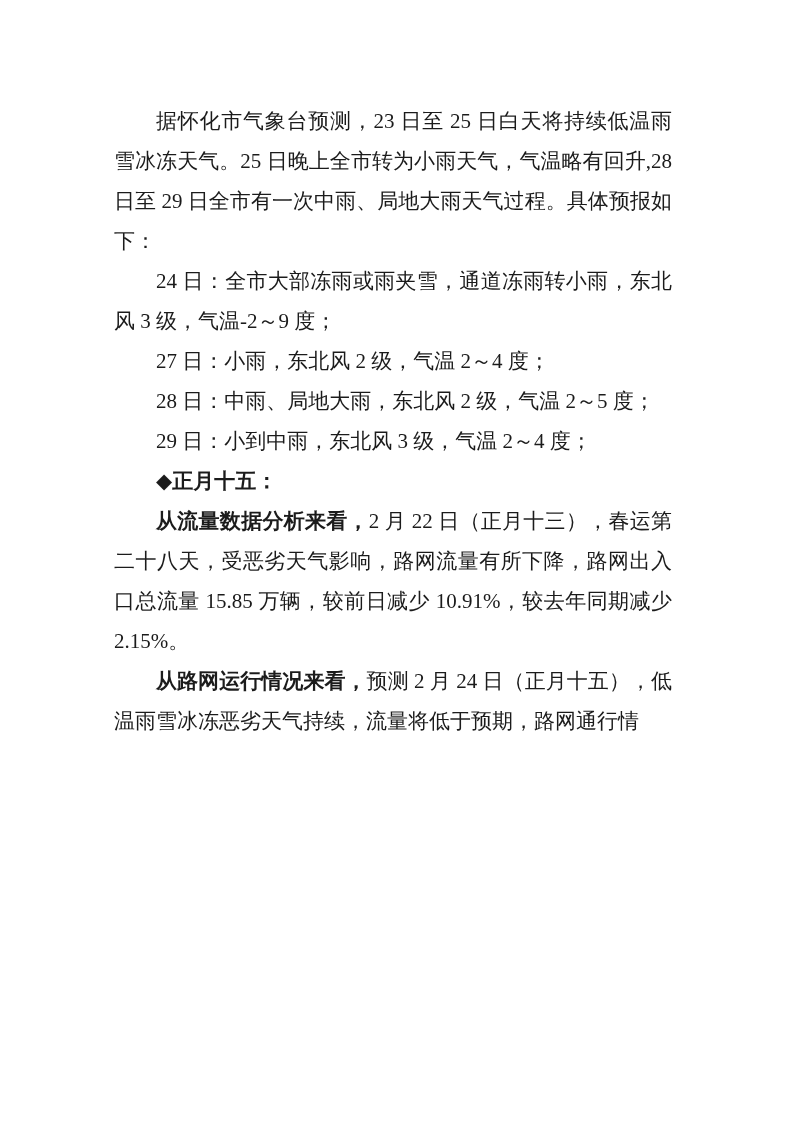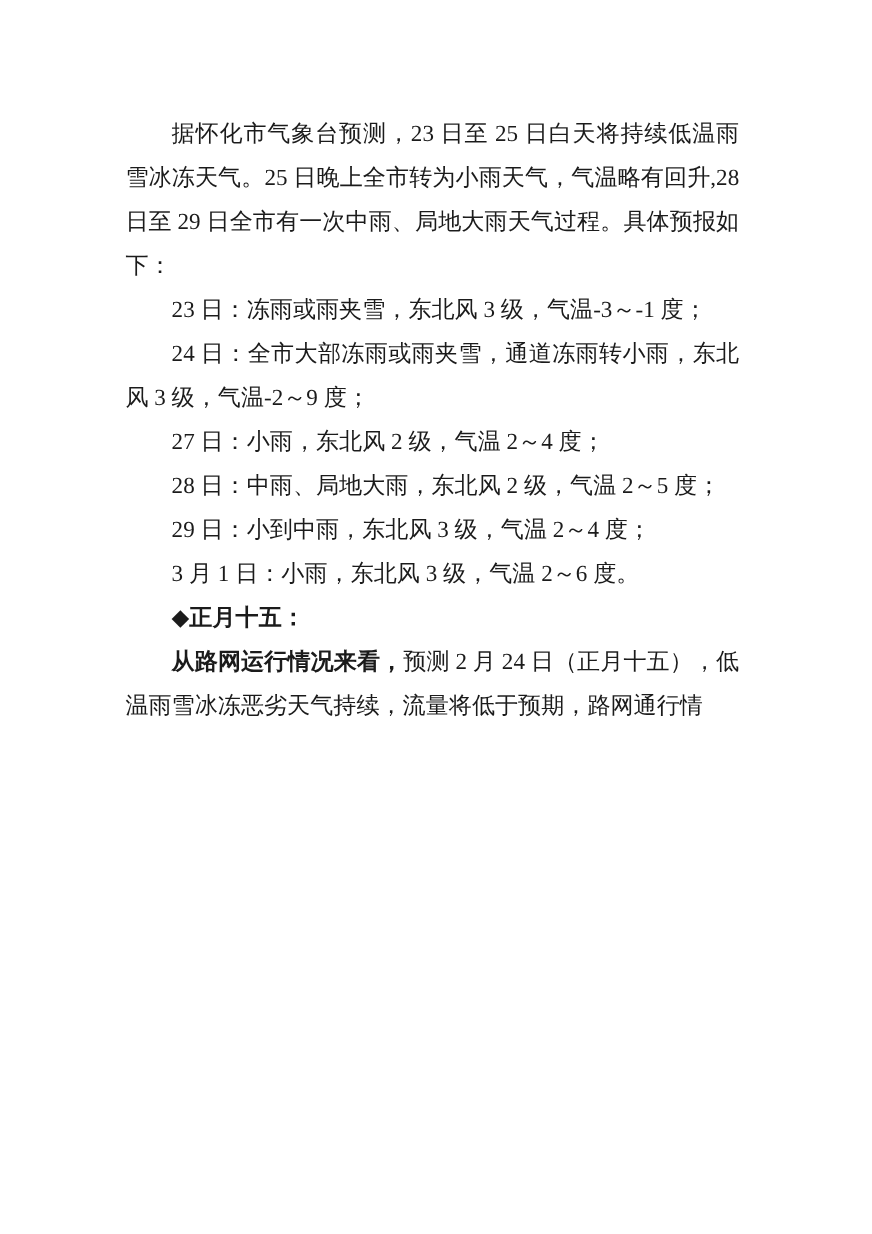--- a/index.html
+++ b/index.html
@@ -40,26 +40,25 @@
   }
 </style>
 </head>
 <body>
 
 <div class="page">
   <div class="content">
 
     <p class="para">据怀化市气象台预测，23 日至 25 日白天将持续低温雨雪冰冻天气。25 日晚上全市转为小雨天气，气温略有回升,28 日至 29 日全市有一次中雨、局地大雨天气过程。具体预报如下：</p>
 
-    <p class="para">23 日：冻雨或雨夹雪，东北风 3 级，气温-3～-1 度；</p>
     <p class="para">24 日：全市大部冻雨或雨夹雪，通道冻雨转小雨，东北风 3 级，气温-2～9 度；</p>
     <p class="para">27 日：小雨，东北风 2 级，气温 2～4 度；</p>
     <p class="para">28 日：中雨、局地大雨，东北风 2 级，气温 2～5 度；</p>
     <p class="para">29 日：小到中雨，东北风 3 级，气温 2～4 度；</p>
-    <p class="para">3 月 1 日：小雨，东北风 3 级，气温 2～6 度。</p>
 
     <p class="para heading"><span>◆</span><span>正月十五：</span></p>
 
+    <p class="para"><span class="lead">从流量数据分析来看，</span><span>2 月 22 日（正月十三），春运第二十八天，受恶劣天气影响，路网流量有所下降，路网出入口总流量 15.85 万辆，较前日减少 10.91%，较去年同期减少 2.15%。</span></p>
 
     <p class="para"><span class="lead">从路网运行情况来看，</span><span>预测 2 月 24 日（正月十五），低温雨雪冰冻恶劣天气持续，流量将低于预期，路网通行情</span></p>
 
   </div>
 </div>
 
 </body></html>

